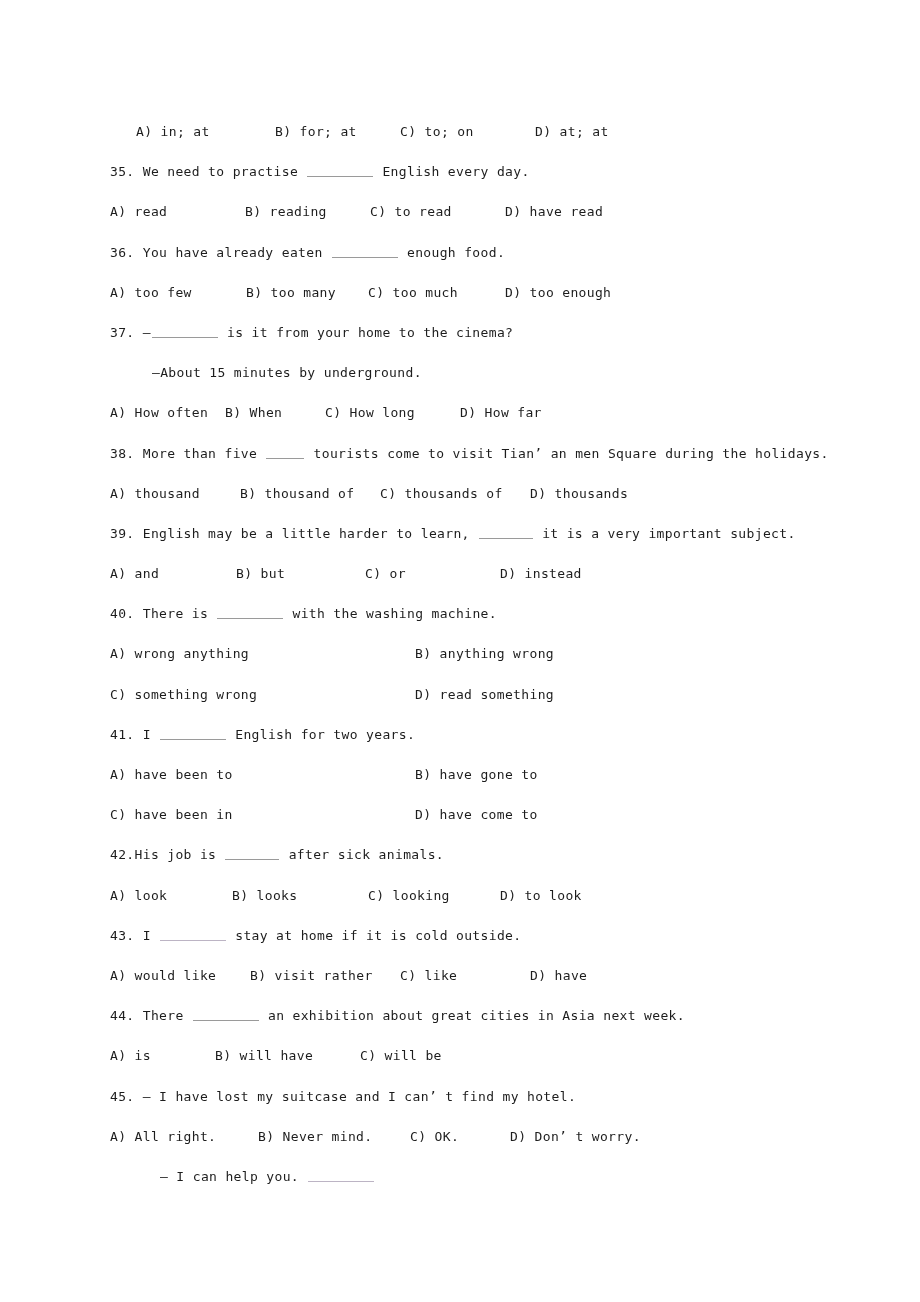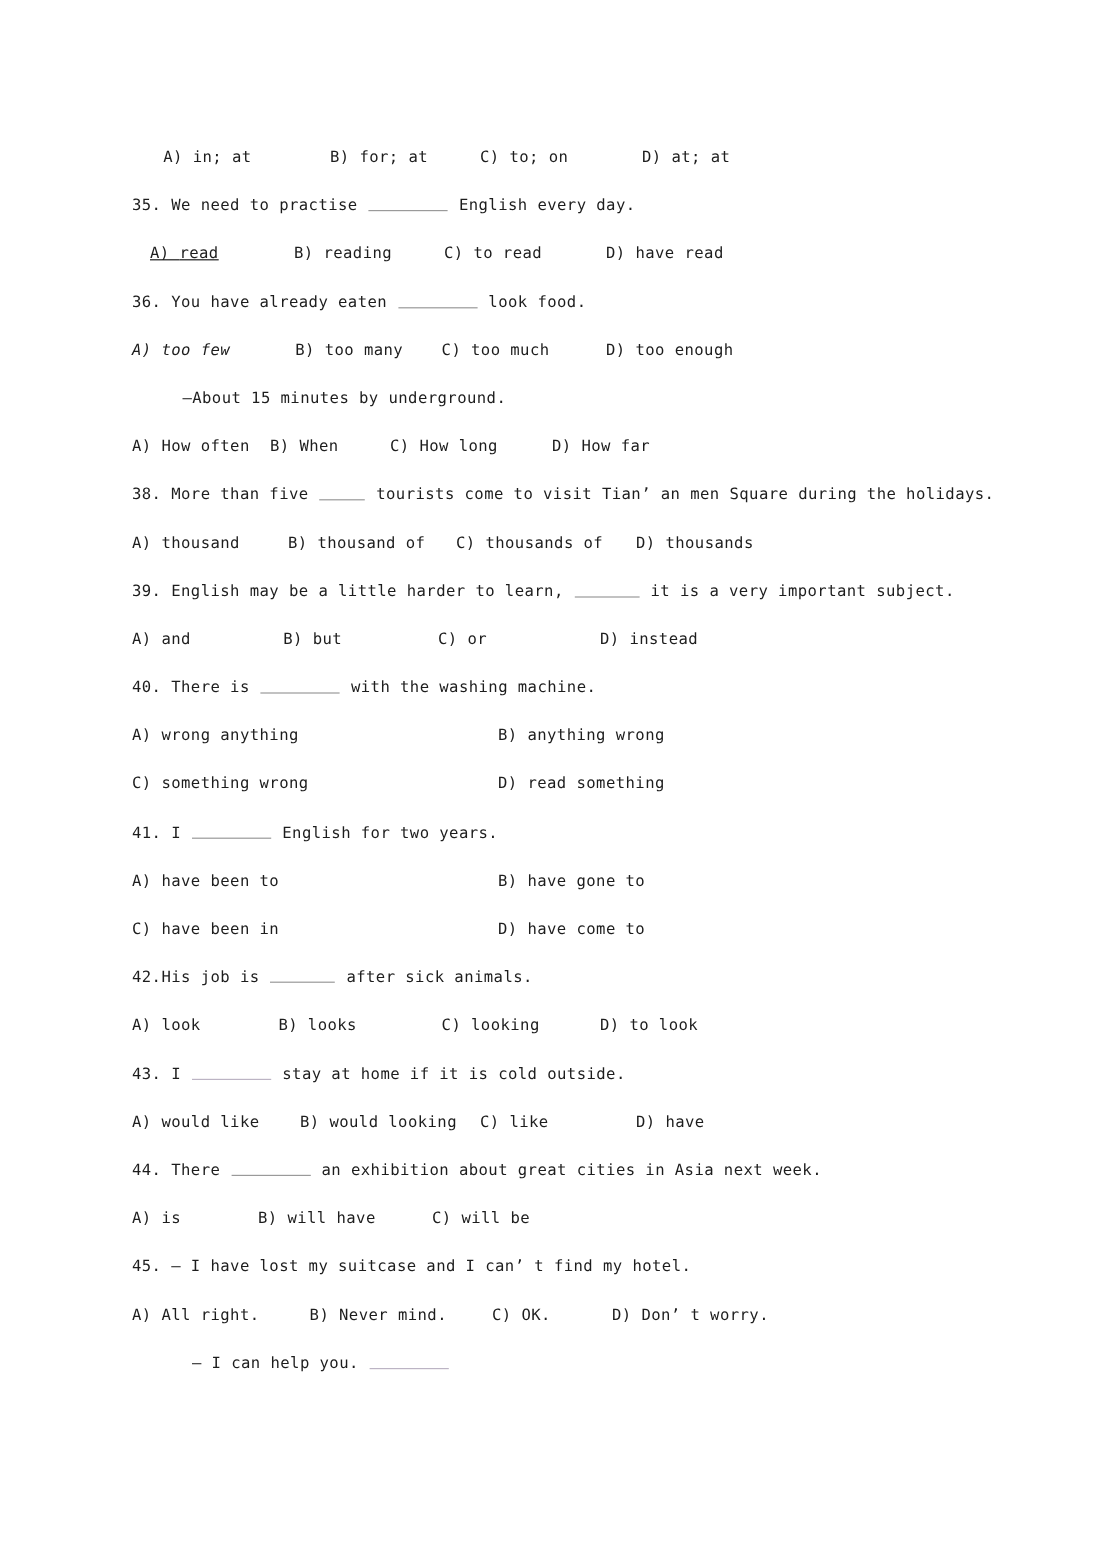--- a/index.html
+++ b/index.html
@@ -77,38 +77,39 @@
     white-space: pre;
   }
 </style>
 </head>
 <body>
 
 <div id="page">
   <div id="body-text">
       <div class="line"><span class="opt" style="left: 26px;"><span>A) </span><span>in; at</span></span><span class="opt" style="left: 165px;"><span>B) </span><span>for; at</span></span><span class="opt" style="left: 290px;"><span>C) </span><span>to; on</span></span><span class="opt" style="left: 425px;"><span>D) </span><span>at; at</span></span></div>
       <div class="line stem"><span class="num">35.</span><span class="stemtext"> We need to practise </span><span class="blank b-lg"></span><span class="stemtext"> English every day.</span></div>
-      <div class="line opts"><span class="opt" style="left: 15px; text-decoration: underline;"><span>A) </span><span>read</span></span><span class="opt" style="left: 135px;"><span>B) </span><span>reading</span></span><span class="opt" style="left: 260px;"><span>C) </span><span>to read</span></span><span class="opt" style="left: 395px;"><span>D) </span><span>have read</span></span></div>
-      <div class="line stem"><span class="num">36.</span><span class="stemtext"> You have already eaten </span><span class="blank b-lg"></span><span class="stemtext"> look food.</span></div>
-      <div class="line opts"><span class="opt" style="left: 0px; font-style: italic;"><span>A) </span><span>too few</span></span><span class="opt" style="left: 136px;"><span>B) </span><span>too many</span></span><span class="opt" style="left: 258px;"><span>C) </span><span>too much</span></span><span class="opt" style="left: 395px;"><span>D) </span><span>too enough</span></span></div>
+      <div class="line opts"><span class="opt" style="left: 0px;"><span>A) </span><span>read</span></span><span class="opt" style="left: 135px;"><span>B) </span><span>reading</span></span><span class="opt" style="left: 260px;"><span>C) </span><span>to read</span></span><span class="opt" style="left: 395px;"><span>D) </span><span>have read</span></span></div>
+      <div class="line stem"><span class="num">36.</span><span class="stemtext"> You have already eaten </span><span class="blank b-lg"></span><span class="stemtext"> enough food.</span></div>
+      <div class="line opts"><span class="opt" style="left: 0px;"><span>A) </span><span>too few</span></span><span class="opt" style="left: 136px;"><span>B) </span><span>too many</span></span><span class="opt" style="left: 258px;"><span>C) </span><span>too much</span></span><span class="opt" style="left: 395px;"><span>D) </span><span>too enough</span></span></div>
+      <div class="line stem"><span class="num">37.</span><span class="stemtext"> —</span><span class="blank b-lg"></span><span class="stemtext"> is it from your home to the cinema?</span></div>
       <div class="line cont"><span>—About 15 minutes by underground.</span></div>
       <div class="line opts"><span class="opt" style="left: 0px;"><span>A) </span><span>How often</span></span><span class="opt" style="left: 115px;"><span>B) </span><span>When</span></span><span class="opt" style="left: 215px;"><span>C) </span><span>How long</span></span><span class="opt" style="left: 350px;"><span>D) </span><span>How far</span></span></div>
       <div class="line stem"><span class="num">38.</span><span class="stemtext"> More than five </span><span class="blank b-sm"></span><span class="stemtext"> tourists come to visit Tian’ an men Square during the holidays.</span></div>
       <div class="line opts"><span class="opt" style="left: 0px;"><span>A) </span><span>thousand</span></span><span class="opt" style="left: 130px;"><span>B) </span><span>thousand of</span></span><span class="opt" style="left: 270px;"><span>C) </span><span>thousands of</span></span><span class="opt" style="left: 420px;"><span>D) </span><span>thousands</span></span></div>
       <div class="line stem"><span class="num">39.</span><span class="stemtext"> English may be a little harder to learn, </span><span class="blank b-md"></span><span class="stemtext"> it is a very important subject.</span></div>
       <div class="line opts"><span class="opt" style="left: 0px;"><span>A) </span><span>and</span></span><span class="opt" style="left: 126px;"><span>B) </span><span>but</span></span><span class="opt" style="left: 255px;"><span>C) </span><span>or</span></span><span class="opt" style="left: 390px;"><span>D) </span><span>instead</span></span></div>
       <div class="line stem"><span class="num">40.</span><span class="stemtext"> There is </span><span class="blank b-lg"></span><span class="stemtext"> with the washing machine.</span></div>
       <div class="line opts2"><span class="opt" style="left: 0px;"><span>A) </span><span>wrong anything</span></span><span class="opt" style="left: 305px;"><span>B) </span><span>anything wrong</span></span></div>
       <div class="line opts2"><span class="opt" style="left: 0px;"><span>C) </span><span>something wrong</span></span><span class="opt" style="left: 305px;"><span>D) </span><span>read something</span></span></div>
       <div class="line stem"><span class="num">41.</span><span class="stemtext"> I </span><span class="blank b-lg"></span><span class="stemtext"> English for two years.</span></div>
       <div class="line opts2"><span class="opt" style="left: 0px;"><span>A) </span><span>have been to</span></span><span class="opt" style="left: 305px; text-align: right;"><span>B) </span><span>have gone to</span></span></div>
       <div class="line opts2"><span class="opt" style="left: 0px;"><span>C) </span><span>have been in</span></span><span class="opt" style="left: 305px;"><span>D) </span><span>have come to</span></span></div>
       <div class="line stem"><span class="num">42.</span><span class="stemtext">His job is </span><span class="blank b-md"></span><span class="stemtext"> after sick animals.</span></div>
       <div class="line opts2"><span class="opt" style="left: 0px;"><span>A) </span><span>look</span></span><span class="opt" style="left: 122px;"><span>B) </span><span>looks</span></span><span class="opt" style="left: 258px;"><span>C) </span><span>looking</span></span><span class="opt" style="left: 390px;"><span>D) </span><span>to look</span></span></div>
       <div class="line stem"><span class="num">43.</span><span class="stemtext"> I </span><span class="blank b-lg faint"></span><span class="stemtext"> stay at home if it is cold outside.</span></div>
-      <div class="line opts2"><span class="opt" style="left: 0px;"><span>A) </span><span>would like</span></span><span class="opt" style="left: 140px;"><span>B) </span><span>would looking</span></span><span class="opt" style="left: 290px;"><span>C) </span><span>like</span></span><span class="opt" style="left: 420px;"><span>D) </span><span>have</span></span></div>
+      <div class="line opts2"><span class="opt" style="left: 0px;"><span>A) </span><span>would like</span></span><span class="opt" style="left: 140px;"><span>B) </span><span>visit rather</span></span><span class="opt" style="left: 290px;"><span>C) </span><span>like</span></span><span class="opt" style="left: 420px;"><span>D) </span><span>have</span></span></div>
       <div class="line stem"><span class="num">44.</span><span class="stemtext"> There </span><span class="blank b-lg"></span><span class="stemtext"> an exhibition about great cities in Asia next week.</span></div>
       <div class="line opts2"><span class="opt" style="left: 0px;"><span>A) </span><span>is</span></span><span class="opt" style="left: 105px;"><span>B) </span><span>will have</span></span><span class="opt" style="left: 250px;"><span>C) </span><span>will be</span></span></div>
       <div class="line stem"><span class="num">45.</span><span class="stemtext"> — I have lost my suitcase and I can’ t find my hotel.</span></div>
       <div class="line opts2"><span class="opt" style="left: 0px;"><span>A) </span><span>All right.</span></span><span class="opt" style="left: 148px;"><span>B) </span><span>Never mind.</span></span><span class="opt" style="left: 300px;"><span>C) </span><span>OK.</span></span><span class="opt" style="left: 400px;"><span>D) </span><span>Don’ t worry.</span></span></div>
       <div class="line cont2"><span>— I can help you. </span><span class="blank b-lg faint"></span></div>
     </div>
 </div>
 
 </body></html>

